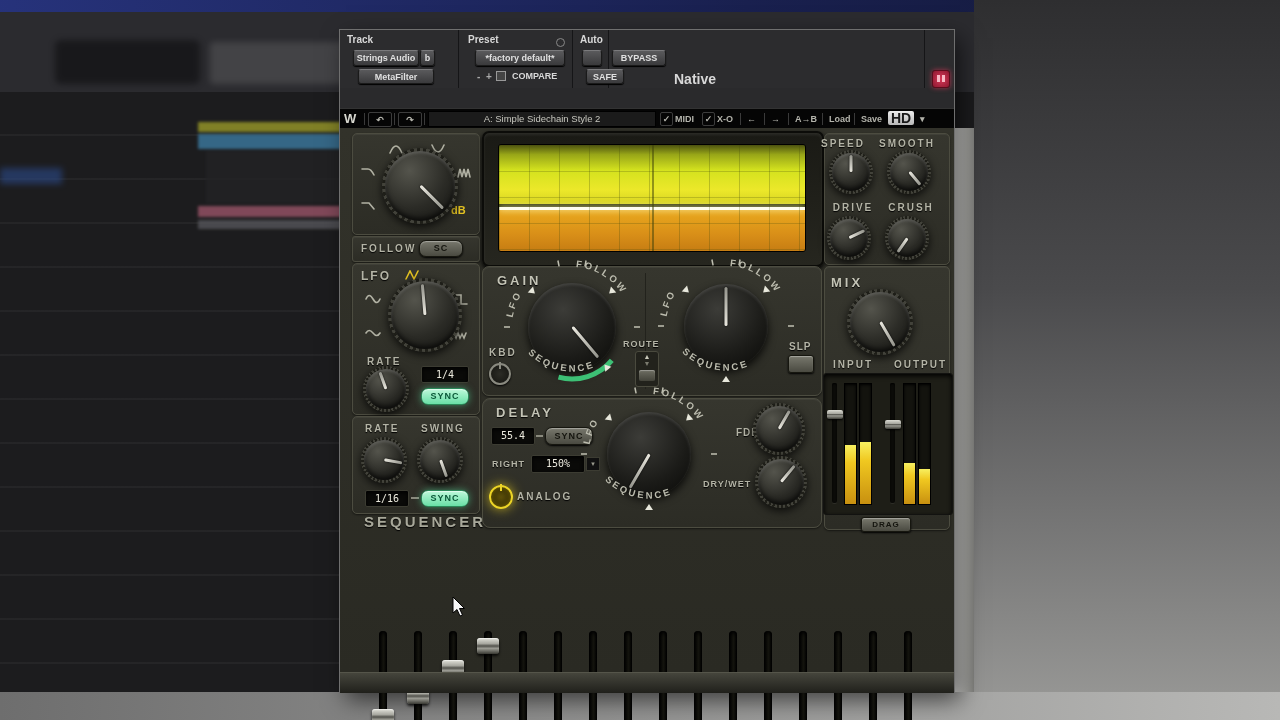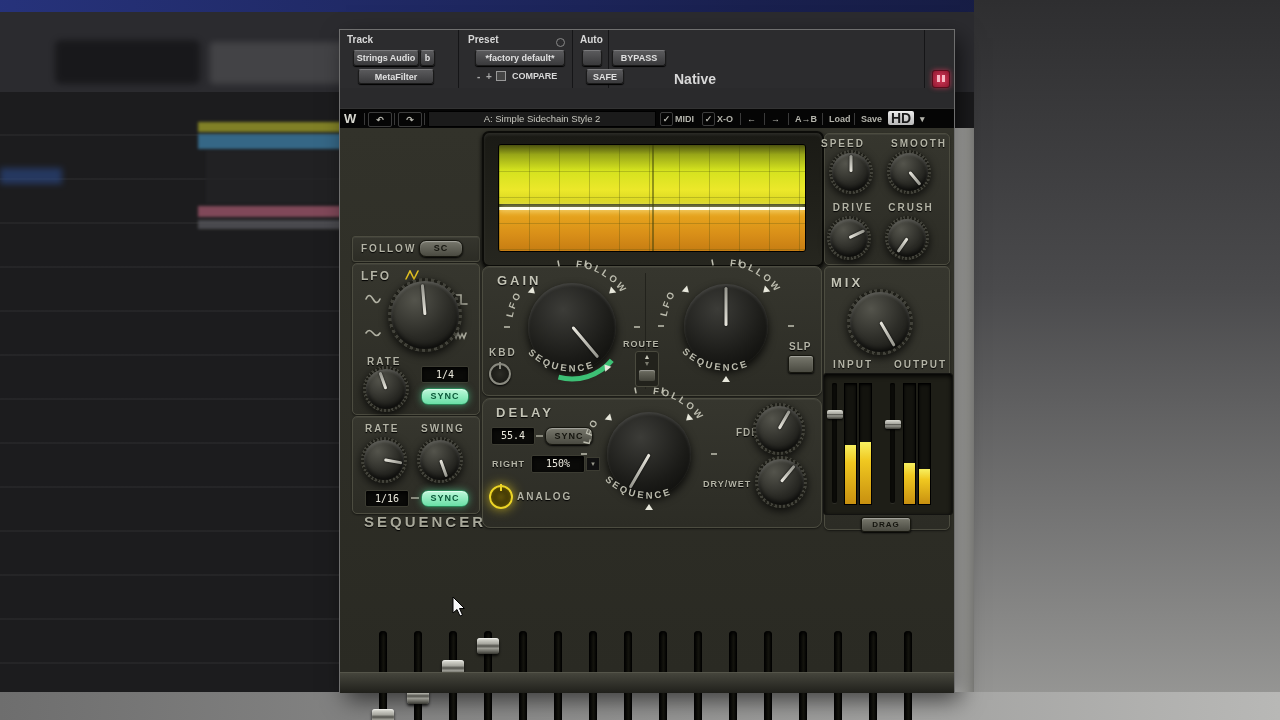--- a/index.html
+++ b/index.html
@@ -177,20 +177,43 @@
       <div class="abs wtb-sep" style="left:482px;"></div>
       <div class="abs wtb-t" style="left:489px;top:3px;">Load</div>
       <div class="abs wtb-sep" style="left:514px;"></div>
       <div class="abs wtb-t" style="left:521px;top:3px;">Save</div>
       <div class="abs" style="left:548px;top:2px;width:26px;height:14px;background:linear-gradient(#ececec,#b8b8b8);border-radius:2px;color:#1a1a1a;font-size:14px;font-weight:bold;text-align:center;line-height:14px;">HD</div>
       <div class="abs wtb-t" style="left:580px;top:3px;">▾</div>
     </div>
 
     <div id="body" class="abs">
 
+      <div class="abs panel" style="left:12px;top:5px;width:126px;height:100px;">
+        <svg class="abs icon-svg" style="left:36px;top:10px;" width="14" height="10" viewBox="0 0 14 10">
+            <path d="M1,9 Q7,-5 13,9"></path>
+          </svg>
+        <svg class="abs icon-svg" style="left:78px;top:10px;" width="14" height="10" viewBox="0 0 14 10">
+            <path d="M1,1 Q7,15 13,1"></path>
+          </svg>
+        <svg class="abs icon-svg" style="left:8px;top:32px;" width="14" height="10" viewBox="0 0 14 10">
+            <path d="M1,3 H7 Q10,3 13,9"></path>
+          </svg>
+        <svg class="abs icon-svg" style="left:8px;top:66px;" width="14" height="10" viewBox="0 0 14 10">
+            <path d="M1,3 H8 L13,9"></path>
+          </svg>
+        <svg class="abs icon-svg" style="left:104px;top:34px;" width="15" height="10" viewBox="0 0 15 10">
+            <path d="M1,9 L3,1 L5,9 L7,1 L9,9 L11,1 L13,9"></path>
+          </svg>
+        <div class="abs" style="left:98px;top:70px;color:#e3c222;font-weight:bold;font-size:11px;">dB</div>
+        <div class="knobw abs" style="left:29px;top:14px;width:76px;height:76px;">
+          <div class="knob">
+              <div class="ptr" style="--a:135deg;"></div>
+            </div>
+        </div>
+      </div>
 
       <div class="abs panel" style="left:12px;top:108px;width:126px;height:24px;border-radius:3px;">
         <div class="abs lbl" style="left:8px;top:6px;">FOLLOW</div>
         <div class="abs btn-metal" style="left:66px;top:3px;width:42px;height:15px;line-height:15px;">SC</div>
       </div>
 
       <div class="abs panel" style="left:12px;top:135px;width:126px;height:150px;">
         <div class="abs lbl" style="left:8px;top:5px;font-size:12px;">LFO</div>
         <svg class="abs icon-svg" style="left:12px;top:30px;" width="16" height="10" viewBox="0 0 16 10">
             <path d="M1,5 Q4,-2 8,5 Q12,12 15,5"></path>
@@ -367,21 +390,21 @@
         <div class="abs lbl" style="left:220px;top:80px;font-size:9px;letter-spacing:1px;">DRY/WET</div>
         <div class="knobw abs" style="left:272px;top:57px;width:52px;height:52px;">
           <div class="knob">
               <div class="ptr" style="--a:40deg;"></div>
             </div>
         </div>
       </div>
 
       <div class="abs panel" style="left:484px;top:5px;width:124px;height:130px;">
         <div class="abs lbl" style="left:-4px;top:4px;width:68px;">SPEED</div>
-        <div class="abs lbl" style="left:54px;top:4px;width:68px;text-align:right;">SMOOTH</div>
+        <div class="abs lbl" style="left:54px;top:4px;width:68px;text-align:left;">SMOOTH</div>
         <div class="knobw abs" style="left:4px;top:16px;width:44px;height:44px;">
           <div class="knob">
               <div class="ptr" style="--a:0deg;"></div>
             </div>
         </div>
         <div class="knobw abs" style="left:62px;top:16px;width:44px;height:44px;">
           <div class="knob">
               <div class="ptr" style="--a:140deg;"></div>
             </div>
         </div>

